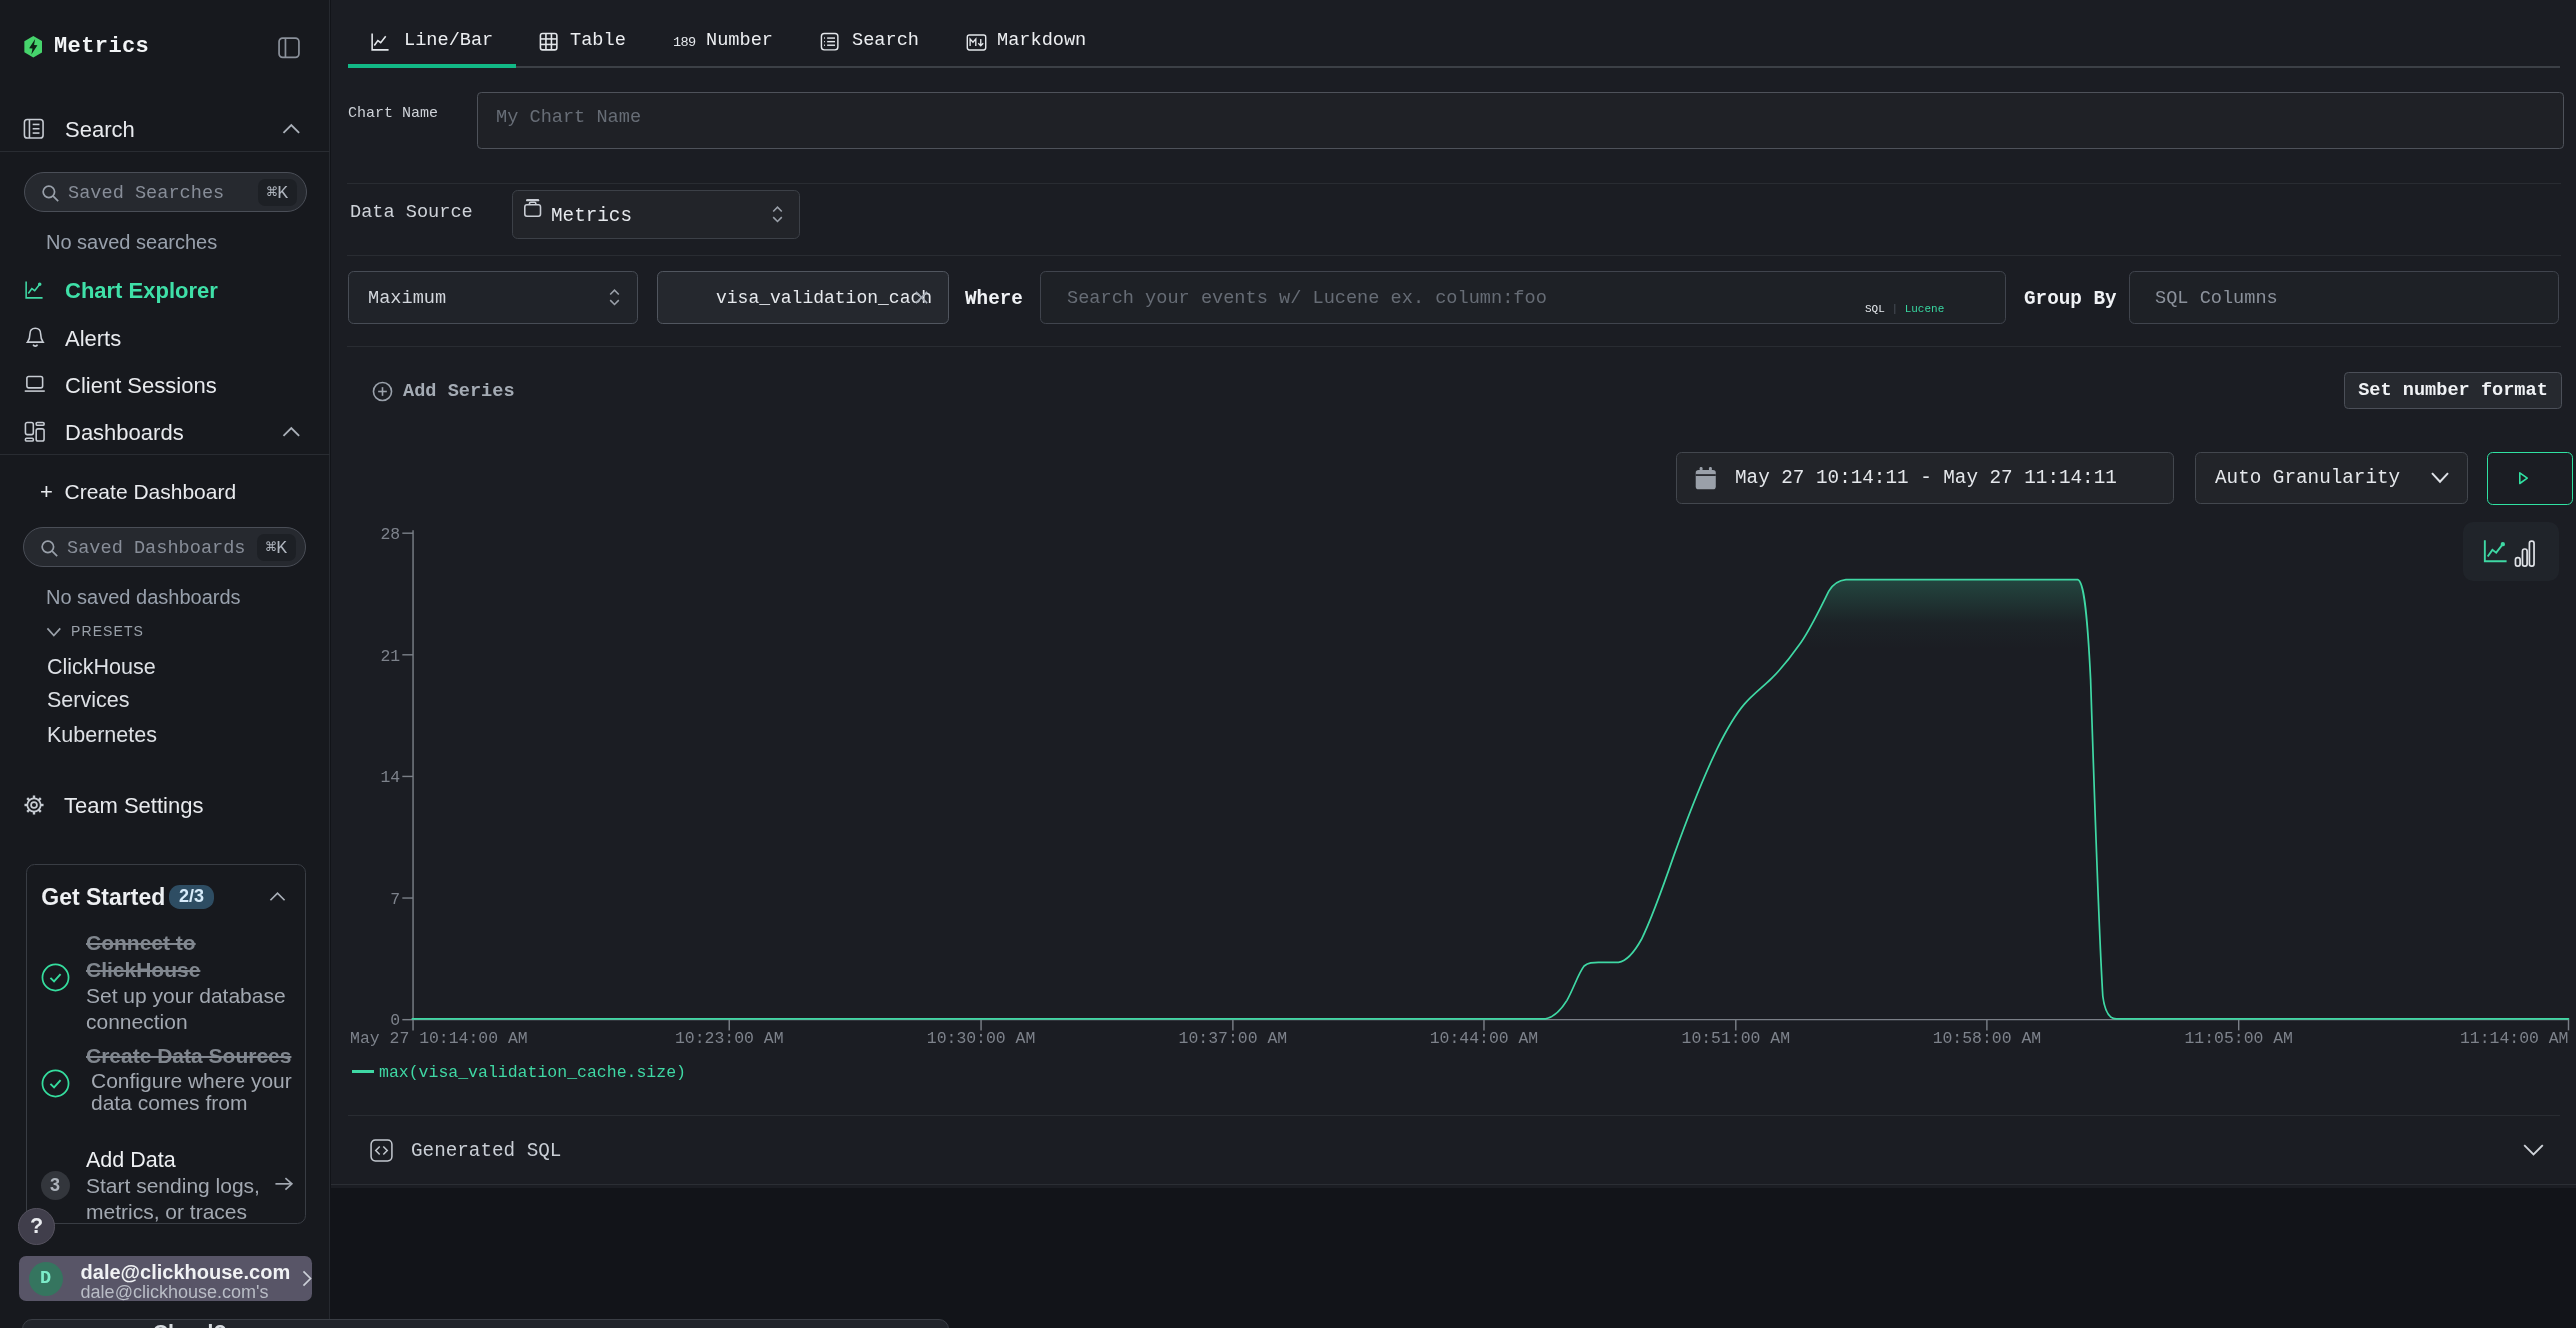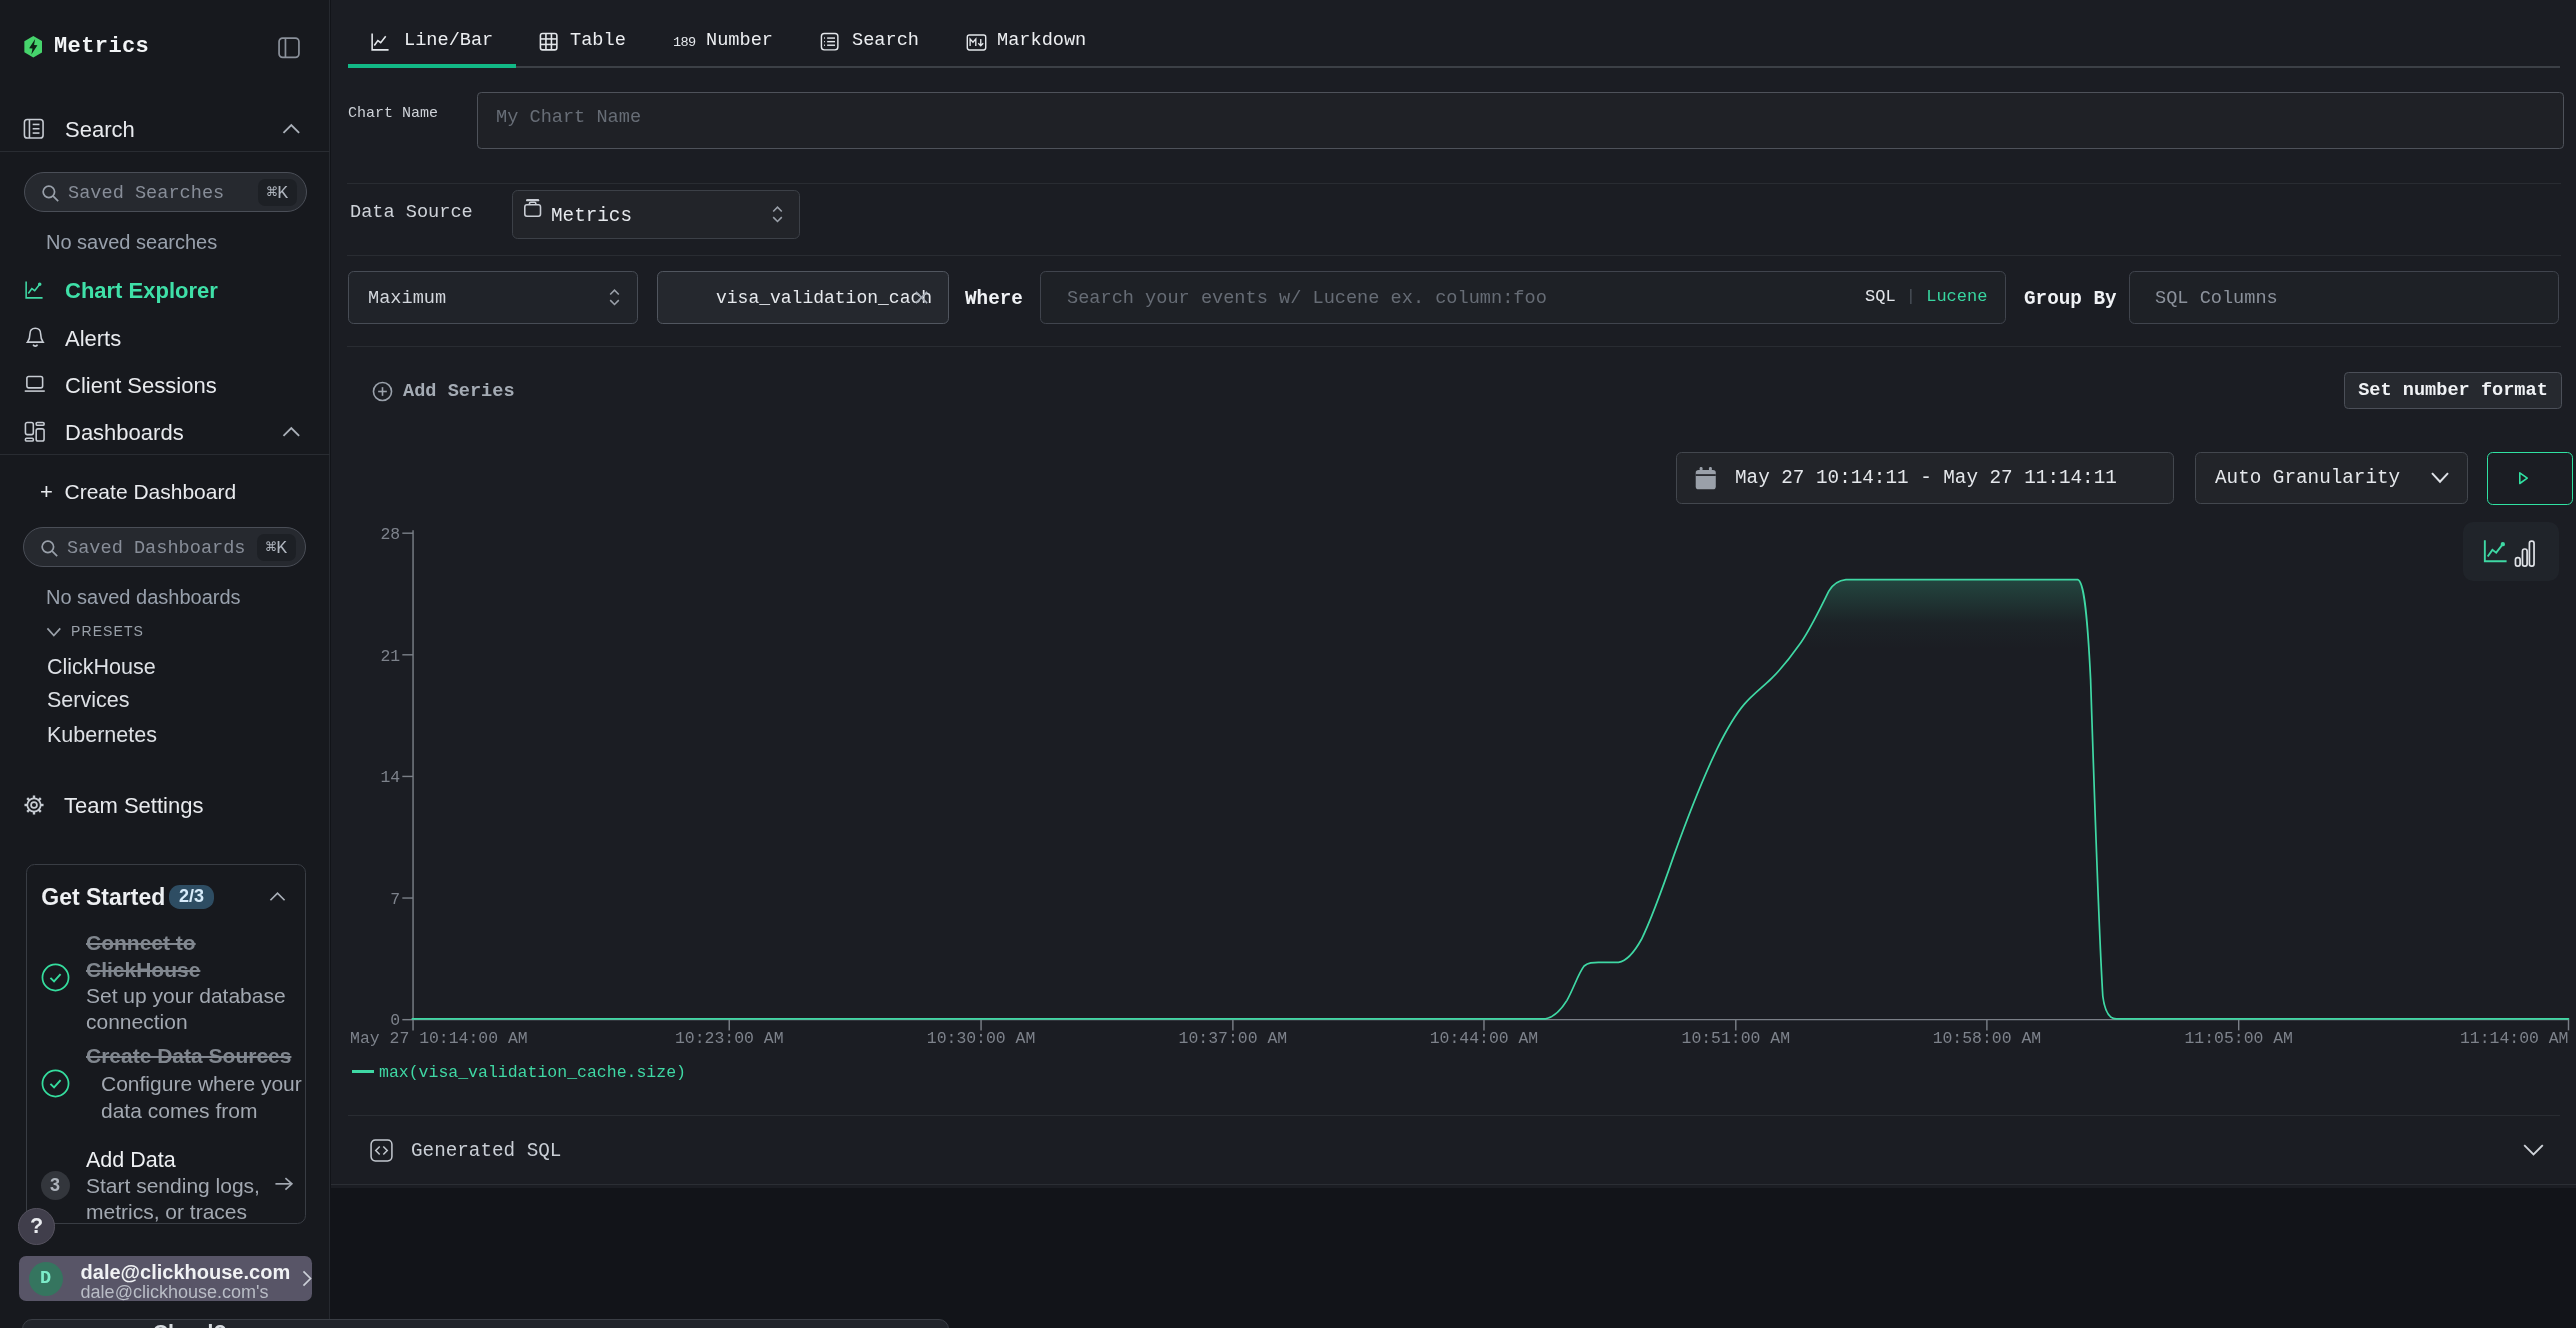--- a/index.html
+++ b/index.html
@@ -137,21 +137,21 @@
         <polyline points="13,20.5 18,25.5 27,15.5" stroke="#35dd9e" stroke-width="2.6"></polyline>
       </svg>
     <div class="abs sans" style="left:59px;top:64px;font-size:21px;font-weight:700;color:#81878f;text-decoration:line-through;line-height:27px">Connect to<br>ClickHouse</div>
     <div class="abs sans" style="left:59px;top:118px;font-size:21px;color:#a2a8b1;line-height:26px">Set up your database<br>connection</div>
 
     <svg class="abs" style="left:13.6px;top:204px" width="29" height="29" viewBox="0 0 40 40" fill="none">
         <circle cx="20" cy="20" r="18" stroke="#35dd9e" stroke-width="2.4"></circle>
         <polyline points="13,20.5 18,25.5 27,15.5" stroke="#35dd9e" stroke-width="2.6"></polyline>
       </svg>
     <div class="abs sans" style="left:59px;top:179px;font-size:21px;font-weight:700;color:#81878f;text-decoration:line-through">Create Data Sources</div>
-    <div class="abs sans" style="left:74px;top:205px;font-size:21px;color:#a2a8b1;line-height:27px">Configure where your<br>data comes from</div>
+    <div class="abs sans" style="left:64px;top:205px;font-size:21px;color:#a2a8b1;line-height:22px">Configure where your<br>data comes from</div>
 
     <div class="abs sans row" style="left:13.6px;top:306px;width:29px;height:29px;border-radius:50%;background:#33363c;color:#aeb4bc;font-size:18px;font-weight:700;justify-content:center">3</div>
     <div class="abs sans" style="left:59px;top:283px;font-size:21.5px;font-weight:400;color:#eef0f3">Add Data</div>
     <div class="abs sans" style="left:59px;top:308px;font-size:21px;color:#a2a8b1;line-height:26px">Start sending logs,<br>metrics, or traces</div>
     <svg class="abs" style="left:247px;top:311px" width="20" height="15.7" viewBox="0 0 28 22" fill="none" stroke="#a2a8b1" stroke-width="2.4">
         <line x1="2" y1="11" x2="25" y2="11"></line>
         <polyline points="16,3 25,11 16,19"></polyline>
       </svg>
   </div>
 
@@ -236,21 +236,21 @@
   <div class="abs mono" style="left:716px;top:288px;font-size:18px;color:#e6e9ed">visa_validation_cach</div>
   <svg class="abs" style="left:913px;top:289px" width="17" height="17" viewBox="0 0 24 24" fill="none" stroke="#a7adb6" stroke-width="2.3">
       <line x1="4" y1="4" x2="20" y2="20"></line>
       <line x1="20" y1="4" x2="4" y2="20"></line>
     </svg>
 
   <div class="abs mono" style="left:965px;top:288px;font-size:19.3px;font-weight:700;color:#f0f2f5">Where</div>
 
   <div class="ibox" style="left:1040px;top:271px;width:966px;height:53px;background:#1e2126;border-color:#40444d"></div>
   <div class="abs mono" style="left:1067px;top:288px;font-size:18.6px;color:#666c75">Search your events w/ Lucene ex. column:foo</div>
-  <div class="abs mono" style="left:1865px;top:287px;font-size:17px;color:#e4e7eb">SQL <span style="color:#4a505a">|</span> <span style="color:#38d6a0">Lucene</span></div>
+  <div class="abs mono" style="left:1865px;top:303px;font-size:11px;color:#e4e7eb">SQL <span style="color:#4a505a">|</span> <span style="color:#38d6a0">Lucene</span></div>
 
   <div class="abs mono" style="left:2024px;top:288px;font-size:19.3px;font-weight:700;color:#f0f2f5">Group By</div>
 
   <div class="ibox" style="left:2129px;top:271px;width:430px;height:53px;background:#1e2126;border-color:#40444d"></div>
   <div class="abs mono" style="left:2155px;top:288px;font-size:18.6px;color:#8b919b">SQL Columns</div>
   <div class="divider" style="left:347px;top:346px;width:2214px"></div>
 
   <svg class="abs" style="left:372px;top:381px" width="21" height="21" viewBox="0 0 29 29" fill="none" stroke="#9aa1ab" stroke-width="2.2">
       <circle cx="14.5" cy="14.5" r="12.5"></circle>
       <line x1="14.5" y1="8.5" x2="14.5" y2="20.5"></line>

